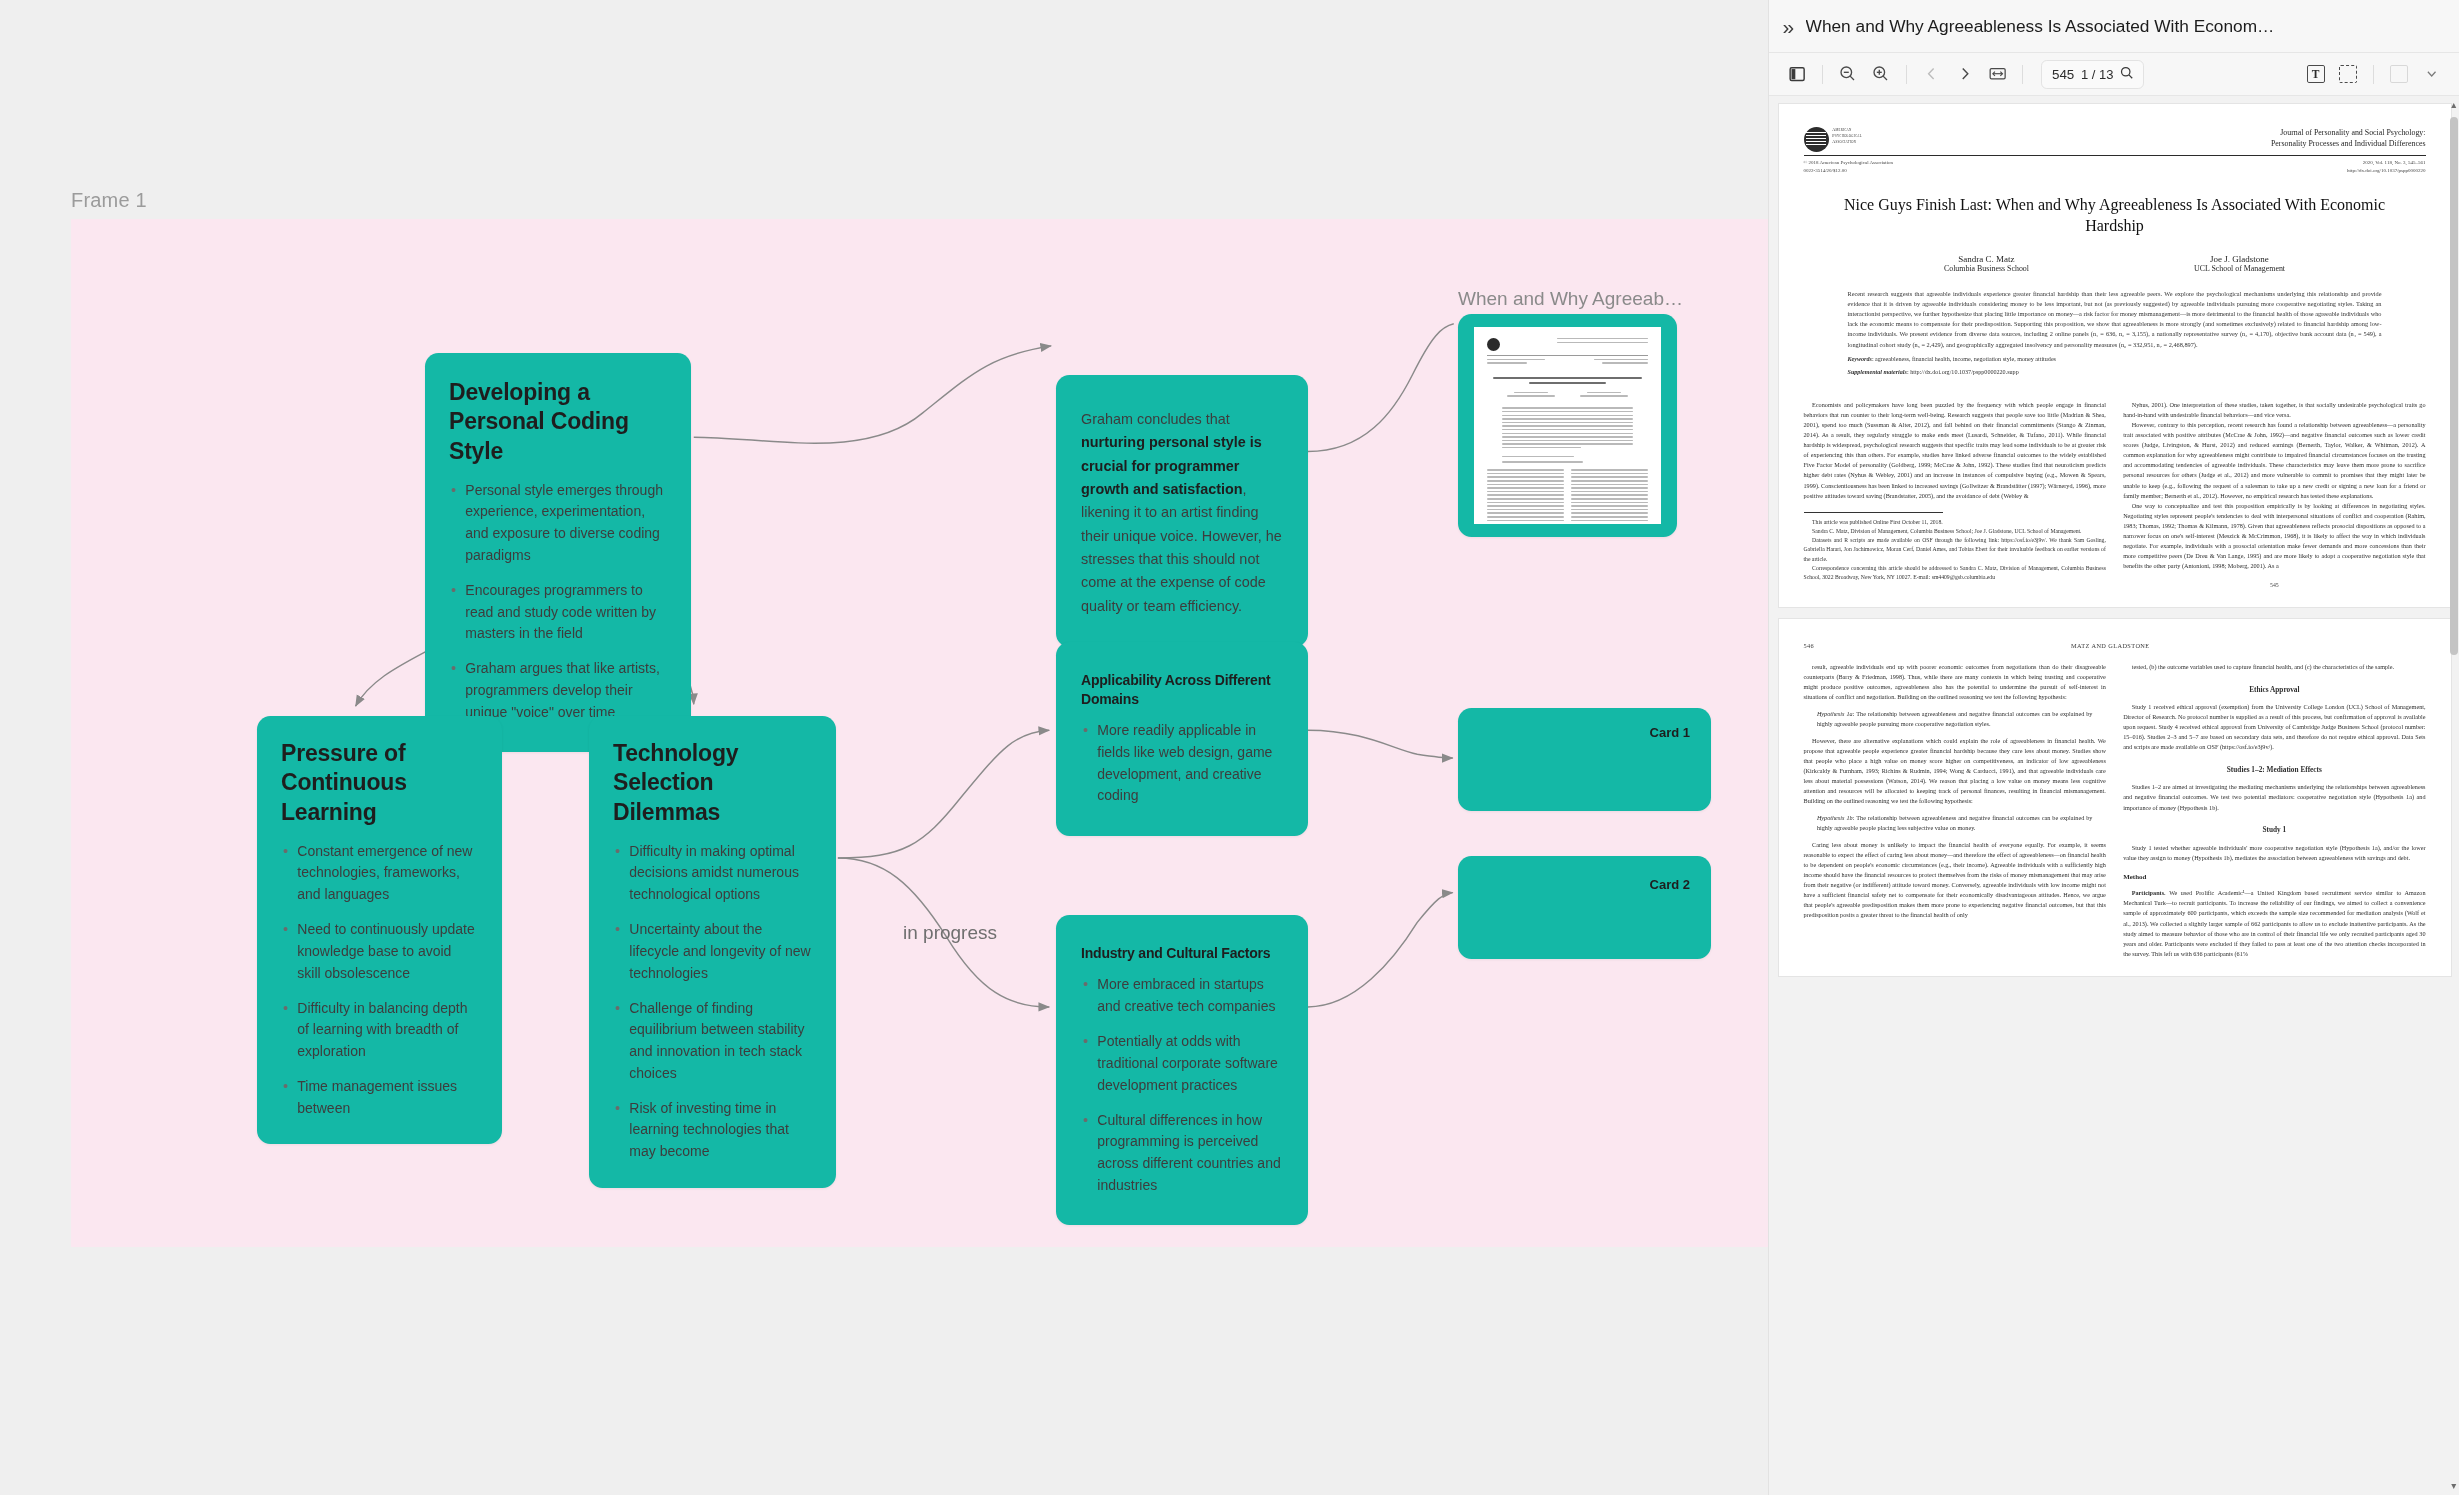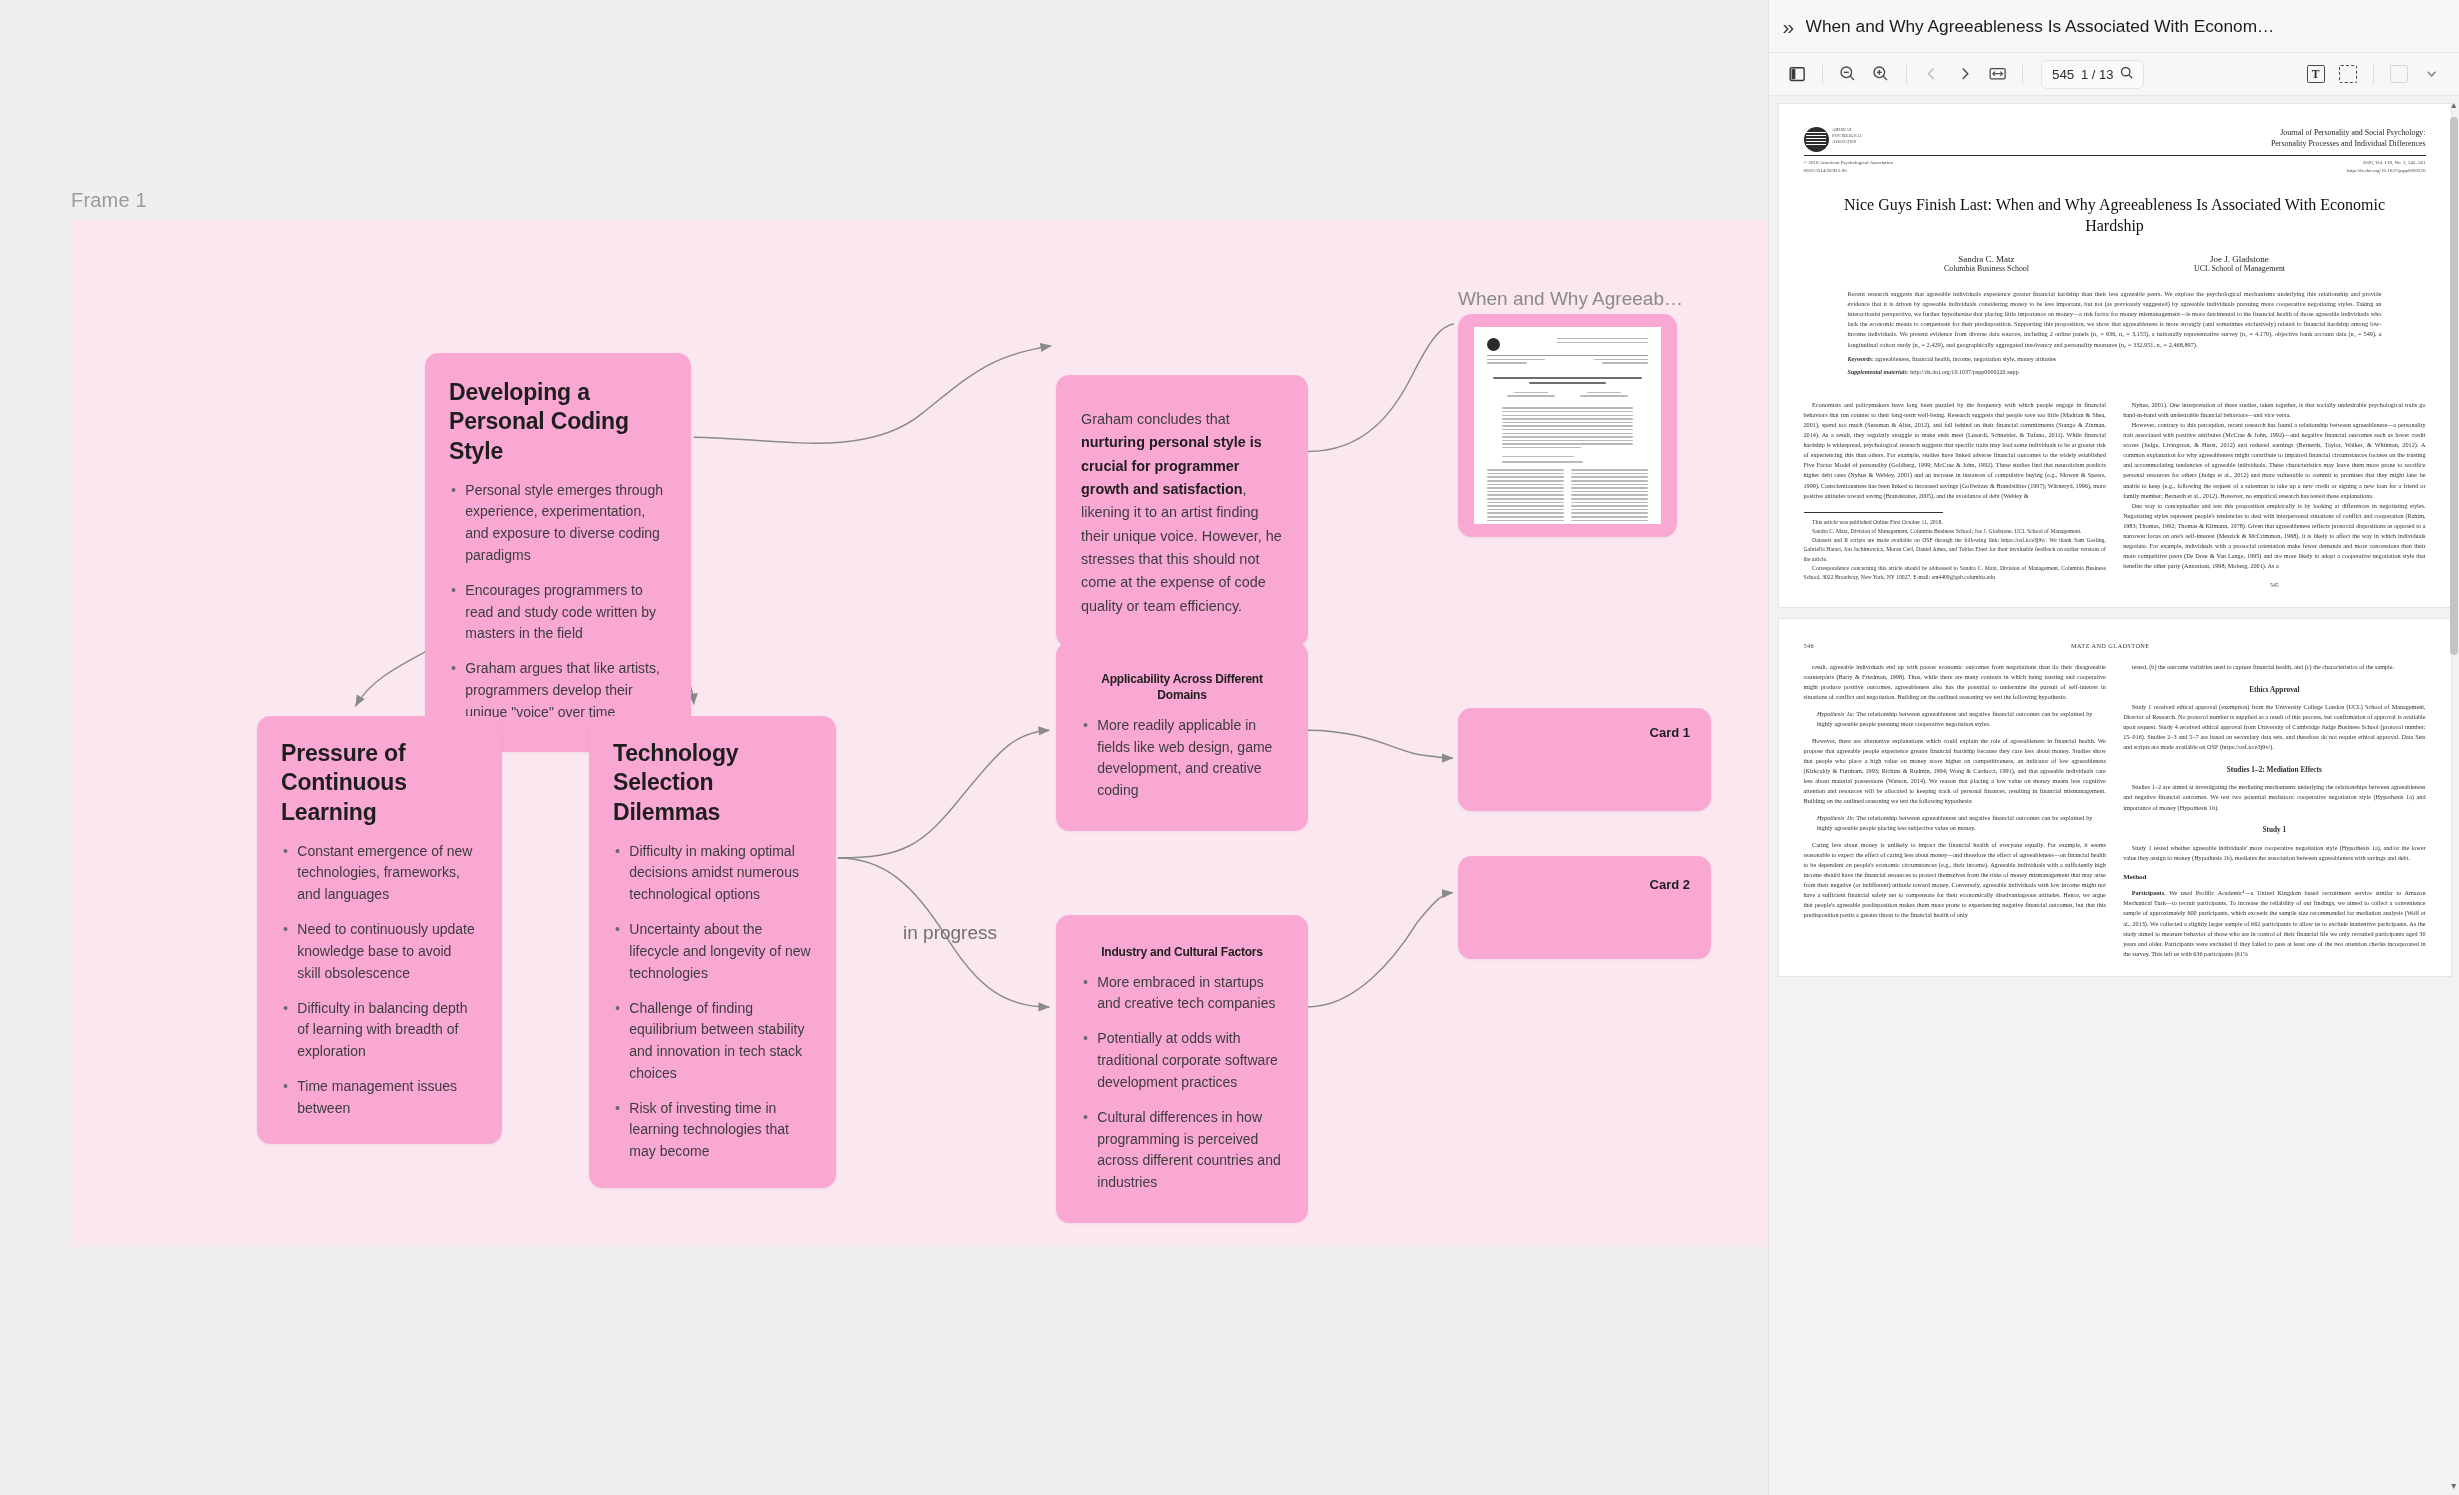--- a/index.html
+++ b/index.html
@@ -26,31 +26,31 @@
   }
   #frame {
     position: absolute; left: 71px; top: 219px;
     width: 1697px; height: 1028px;
     background: #fbe7f0;
   }
   #edges { position: absolute; left: 0; top: 0; width: 1768px; height: 1496px; pointer-events: none; }
 
   .node {
     position: absolute;
-    background: #f9a8d4;
+    background: #14b8a6;
     border-radius: 13.4px;
     box-shadow: 0 1px 2.9px rgba(0,0,0,.06);
   }
   .node-title {
     font-weight: bold;
     color: #1e1e1e;
     letter-spacing: -0.2px;
   }
   .node h3.node-title { font-size: 23px; line-height: 1.28; margin-bottom: 13.4px; }
-  .node h4.node-title { font-size: 12px; line-height: 1.35; margin-bottom: 11.5px; text-align: center; }
+  .node h4.node-title { font-size: 14px; line-height: 1.35; margin-bottom: 11.5px; }
   .node ul { list-style: none; }
   .node li {
     position: relative;
     font-size: 14px;
     line-height: 1.55;
     color: #3d3d3d;
     padding-left: 16.3px;
     margin-bottom: 13.4px;
   }
   .node li:last-child { margin-bottom: 0; }

